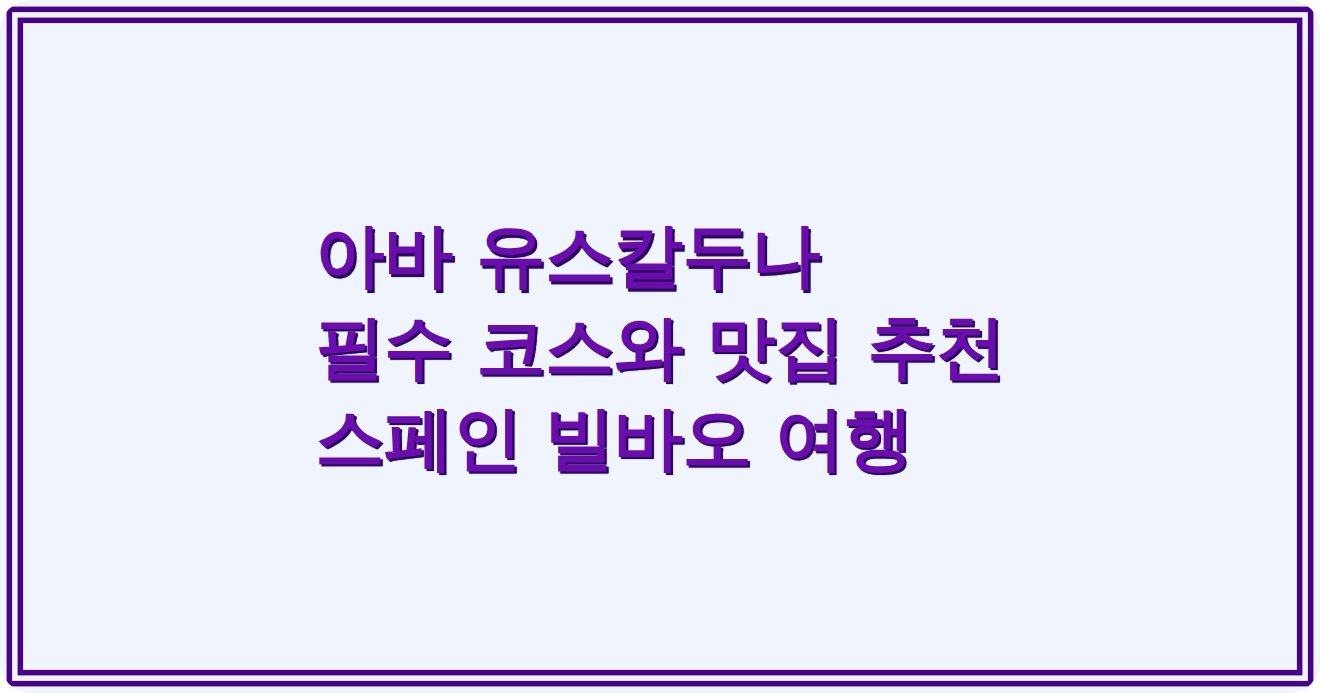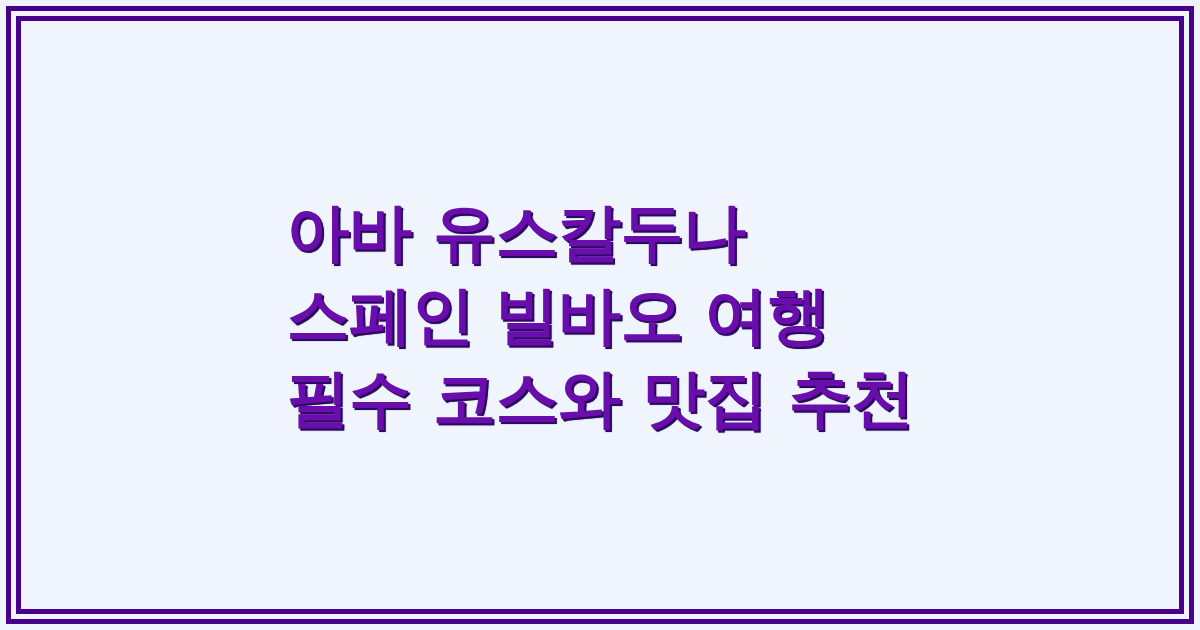--- a/index.html
+++ b/index.html
@@ -16,20 +16,21 @@
   }
 
   
   .thumb-canvas {
     position: relative;
     box-sizing: border-box;
     width: 1200px;
     height: 630px;
     background: #eff4fd;
     overflow: hidden;
+    border-radius: 28px;
   }
 
   
   .frame-outer {
     position: absolute;
     left: 6px;
     top: 6px;
     right: 6px;
     bottom: 6px;
     box-sizing: border-box;
@@ -88,18 +89,18 @@
 <body>
 
 <div class="thumb-canvas">
 
   <div class="frame-outer"></div>
   <div class="frame-inner"></div>
 
   <div class="title-stage">
     <div class="title-block">
       <span class="title-line">아바 유스칼두나</span>
+      <span class="title-line">필수 코스와 맛집 추천</span>
       <span class="title-line">스페인 빌바오 여행</span>
-      <span class="title-line">필수 코스와 맛집 추천</span>
     </div>
   </div>
 
 </div>
 
 </body></html>

